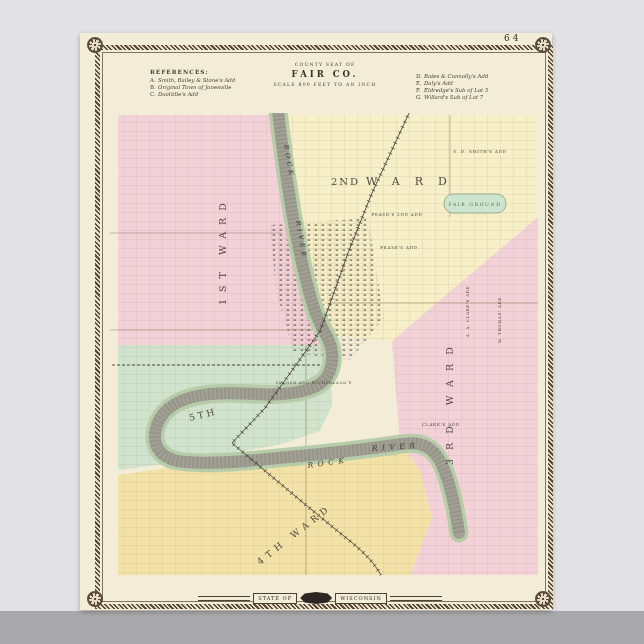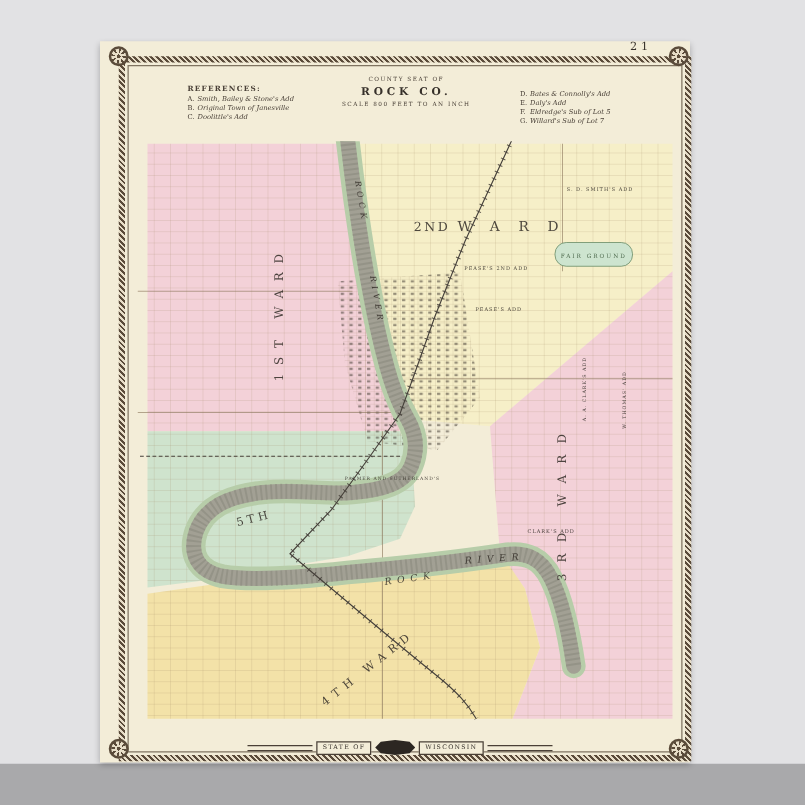--- a/index.html
+++ b/index.html
@@ -37,33 +37,33 @@
         clip-path:polygon(0 50%,14% 12%,50% 0,86% 12%,100% 50%,86% 88%,50% 100%,14% 88%);}
   svg text{font-family:"DejaVu Serif",serif;fill:var(--ink);fill-opacity:.88;}
 </style>
 </head>
 <body>
 
 <div class="scene">
   <div class="floor"></div>
 
   <div class="poster">
-    <div class="pagenum">21</div>
+    <div class="pagenum">64</div>
 
     <div class="frame">
       <div class="frame-inner"></div>
     </div>
     <div class="rosette" style="left:7px;top:4px;"></div>
     <div class="rosette" style="left:455px;top:4px;"></div>
     <div class="rosette" style="left:7px;top:558px;"></div>
     <div class="rosette" style="left:455px;top:558px;"></div>
 
     <div class="titleblock">
       <div class="title-sub1">COUNTY SEAT OF</div>
-      <div class="title-sub2">ROCK CO.</div>
+      <div class="title-sub2">FAIR CO.</div>
       <div class="title-sub3">SCALE 800 FEET TO AN INCH</div>
     </div>
 
     <div class="refs refs-left">
       <div class="hdr">REFERENCES:</div>
       <div class="item"><span class="key">A.</span><span>Smith, Bailey &amp; Stone's Add</span></div>
       <div class="item"><span class="key">B.</span><span>Original Town of Janesville</span></div>
       <div class="item"><span class="key">C.</span><span>Doolittle's Add</span></div>
     </div>
 

